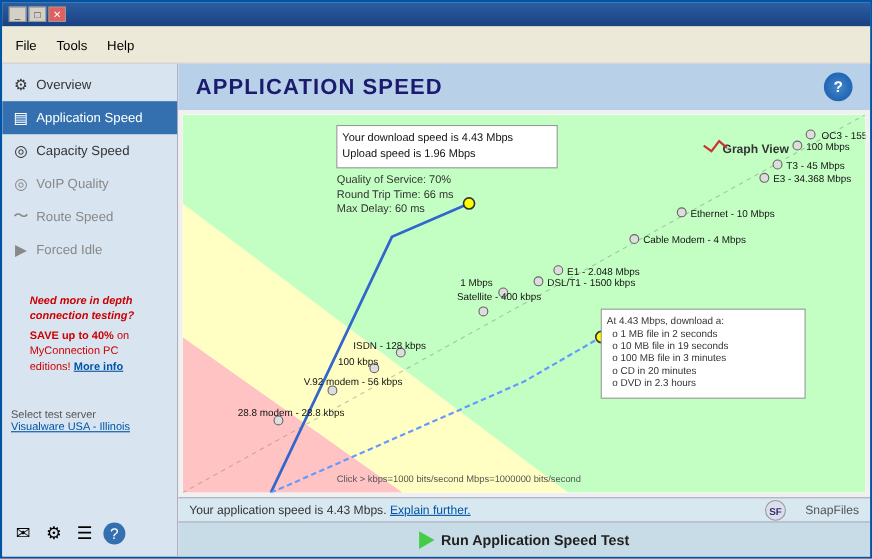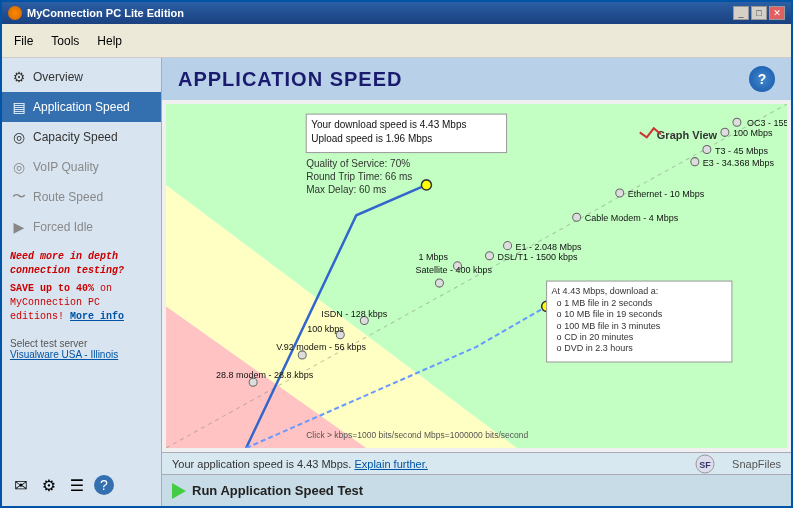--- a/index.html
+++ b/index.html
@@ -129,25 +129,24 @@
       font-size: 14px;
       flex-shrink: 0;
     }
 
     .sidebar-item.disabled {
       color: #888;
       cursor: default;
     }
 
     .promo-box {
-      margin: 8px;
+      margin: 25px;
       font-size: 10px;
       color: #cc0000;
       line-height: 1.4;
-      font-family: Liberation Mono, monospace;
     }
 
     .promo-box a {
       color: #0054a6;
       font-weight: bold;
       text-decoration: underline;
     }
 
     .server-select {
       margin: 6px 8px 16px;
@@ -262,21 +261,21 @@
       color: #555;
     }
 
     
     .run-bar {
       background: #c8dce8;
       border-top: 1px solid #aab;
       padding: 5px 10px;
       display: flex;
       align-items: center;
-      justify-content: flex-start;
+      justify-content: center;
       flex-shrink: 0;
       height: 32px;
     }
 
     .run-button {
       display: flex;
       align-items: center;
       gap: 6px;
       background: transparent;
       border: none;
@@ -293,24 +292,20 @@
       border-bottom: 8px solid transparent;
       border-left: 14px solid #44cc44;
     }
   </style>
 </head>
 <body>
 
 <div class="window">
 
   <div class="title-bar">
-    <div class="title-bar-left">
-      <div class="title-bar-icon"></div>
-      <span>MyConnection PC Lite Edition</span>
-    </div>
     <div class="title-bar-controls">
       <div class="tb-btn">_</div>
       <div class="tb-btn">□</div>
       <div class="tb-btn close">✕</div>
     </div>
   </div>
 
   <div class="menu-bar">
     <div class="menu-item">File</div>
     <div class="menu-item">Tools</div>

